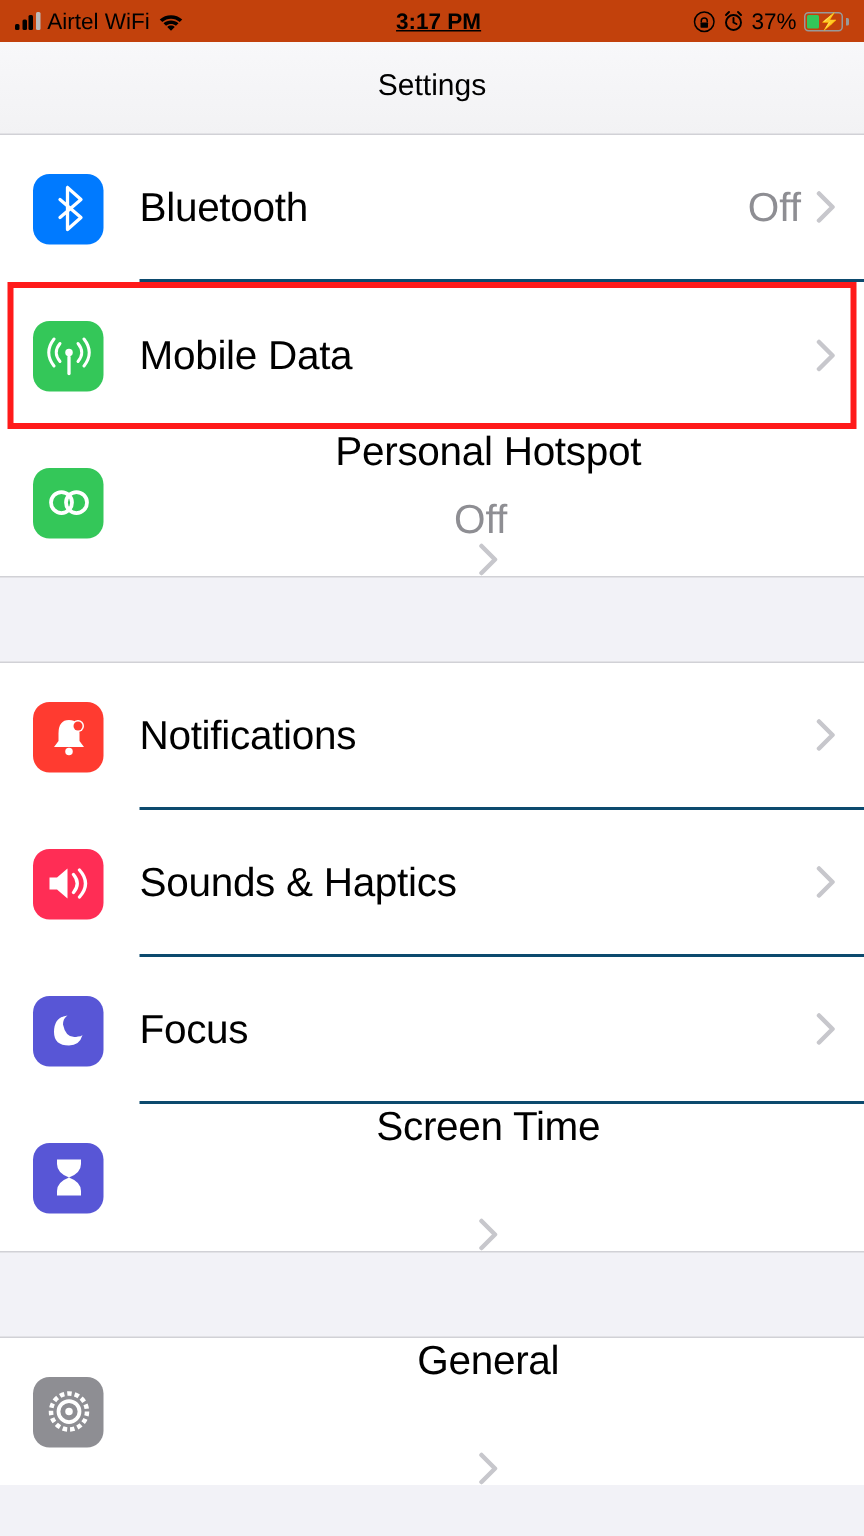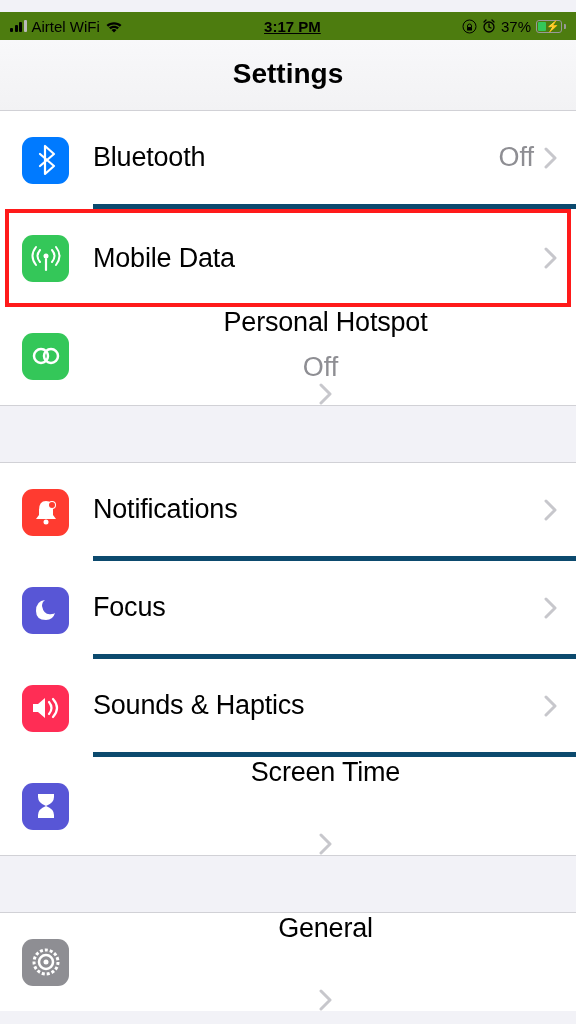--- a/index.html
+++ b/index.html
@@ -15,24 +15,23 @@
       background: #f2f2f7;
       overflow: hidden;
       position: relative;
     }
     .status-bar {
       display: flex;
       justify-content: space-between;
       align-items: center;
       height: 28px;
       padding: 0 10px;
-      background: #4d7c0f;
+      background: #c2410c;
       font-size: 15px;
       font-weight: 500;
-      margin-top: 12px;
     }
     .status-left, .status-right {
       display: flex;
       align-items: center;
       gap: 5px;
     }
     .status-center {
       font-weight: 600;
       text-decoration: underline;
     }
@@ -77,22 +76,22 @@
       border-radius: 0 1px 1px 0;
     }
     .bolt{position:absolute;left:9px;top:-1px;font-size:11px;color:#000}
     .header {
       background: linear-gradient(#f8f8fa,#f2f2f4);
       text-align: center;
       padding: 18px 0 20px;
       border-bottom: 1px solid #d1d1d6;
     }
     .header h1 {
-      font-size: 28px;
-      font-weight: 700;
+      font-size: 20px;
+      font-weight: 400;
       color: #000;
     }
     .section {
       background: #fff;
     }
     .section-gap {
       height: 58px;
       background: #f2f2f7;
       border-top: 1px solid #d1d1d6;
       border-bottom: 1px solid #d1d1d6;
@@ -114,21 +113,21 @@
       justify-content: center;
       flex-shrink: 0;
       color: #fff;
     }
     .row-content {
       flex: 1;
       display: flex;
       align-items: center;
       height: 100%;
       margin-left: 24px;
-      border-bottom: 5px solid #0c4a6e;
+      border-bottom: 2px solid #0c4a6e;
       padding-right: 18px;
     }
     .row:last-child .row-content { border-bottom: none; flex-direction: column; }
     .row-label {
       flex: 1;
       font-size: 27px;
       color: #000;
       letter-spacing: -0.2px;
     }
     .row-value {
@@ -266,42 +265,42 @@
     </div>
     <div class="row-content">
       <span class="row-label">Notifications</span>
       <svg class="chevron" width="14" height="22" viewBox="0 0 14 22">
           <path d="M2 2 L11 11 L2 20" stroke="currentColor" stroke-width="3" fill="none" stroke-linecap="round" stroke-linejoin="round"></path>
         </svg>
     </div>
   </div>
 
   <div class="row">
-    <div class="row-icon bg-indigo">
-      <svg width="28" height="28" viewBox="0 0 28 28">
-          <path d="M20 18 Q12 20 10 10 Q10 6 13 4 Q4 5 4 15 Q4 24 14 24 Q21 24 23 17 Q22 18 20 18 Z" fill="#fff"></path>
-        </svg>
-    </div>
-    <div class="row-content">
-      <span class="row-label">Focus</span>
-      <svg class="chevron" width="14" height="22" viewBox="0 0 14 22">
-          <path d="M2 2 L11 11 L2 20" stroke="currentColor" stroke-width="3" fill="none" stroke-linecap="round" stroke-linejoin="round"></path>
-        </svg>
-    </div>
-  </div>
-
-  <div class="row">
     <div class="row-icon bg-pink">
       <svg width="32" height="26" viewBox="0 0 32 26">
           <path d="M3 9 L8 9 L15 3 L15 23 L8 17 L3 17 Z" fill="#fff"></path>
           <path d="M19 7 Q24 13 19 19 M23 4 Q31 13 23 22" stroke="#fff" stroke-width="2.2" fill="none" stroke-linecap="round"></path>
         </svg>
     </div>
     <div class="row-content">
       <span class="row-label">Sounds &amp; Haptics</span>
+      <svg class="chevron" width="14" height="22" viewBox="0 0 14 22">
+          <path d="M2 2 L11 11 L2 20" stroke="currentColor" stroke-width="3" fill="none" stroke-linecap="round" stroke-linejoin="round"></path>
+        </svg>
+    </div>
+  </div>
+
+  <div class="row">
+    <div class="row-icon bg-indigo">
+      <svg width="28" height="28" viewBox="0 0 28 28">
+          <path d="M20 18 Q12 20 10 10 Q10 6 13 4 Q4 5 4 15 Q4 24 14 24 Q21 24 23 17 Q22 18 20 18 Z" fill="#fff"></path>
+        </svg>
+    </div>
+    <div class="row-content">
+      <span class="row-label">Focus</span>
       <svg class="chevron" width="14" height="22" viewBox="0 0 14 22">
           <path d="M2 2 L11 11 L2 20" stroke="currentColor" stroke-width="3" fill="none" stroke-linecap="round" stroke-linejoin="round"></path>
         </svg>
     </div>
   </div>
 
   <div class="row">
     <div class="row-icon bg-indigo">
       <svg width="24" height="30" viewBox="0 0 24 30">
           <path d="M4 3 L20 3 L20 6 Q20 12 12 15 Q20 18 20 24 L20 27 L4 27 L4 24 Q4 18 12 15 Q4 12 4 6 Z" fill="#fff"></path>

